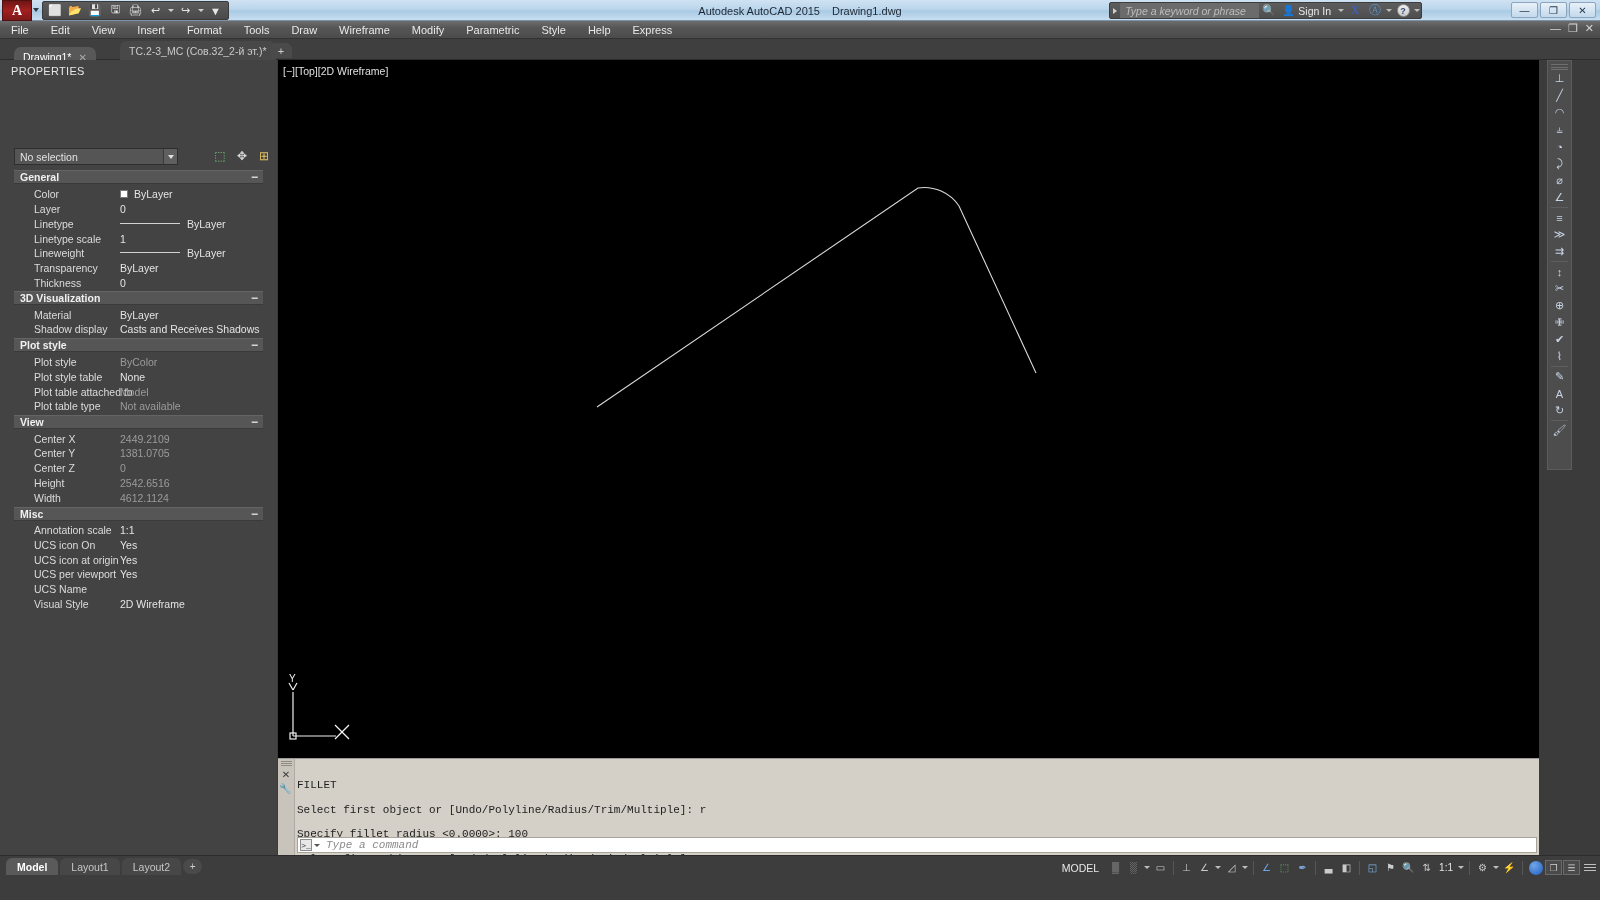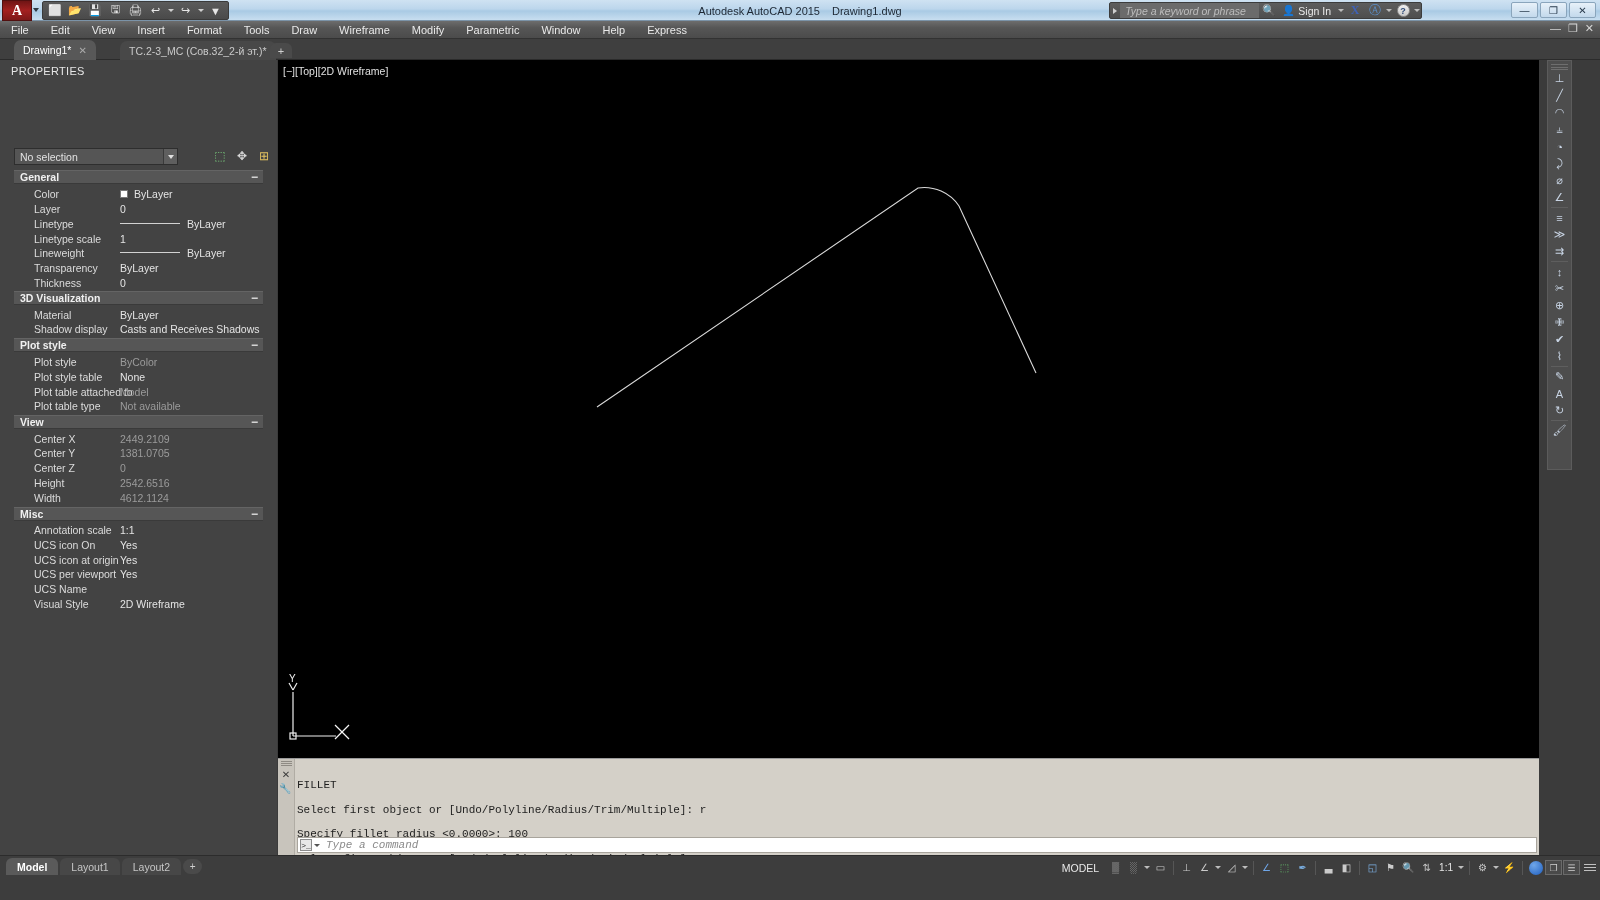--- a/index.html
+++ b/index.html
@@ -359,32 +359,32 @@
     <div class="menuitem">File</div>
     <div class="menuitem">Edit</div>
     <div class="menuitem">View</div>
     <div class="menuitem">Insert</div>
     <div class="menuitem">Format</div>
     <div class="menuitem">Tools</div>
     <div class="menuitem">Draw</div>
     <div class="menuitem">Wireframe</div>
     <div class="menuitem">Modify</div>
     <div class="menuitem">Parametric</div>
-    <div class="menuitem">Window</div>
+    <div class="menuitem">Style</div>
     <div class="menuitem">Help</div>
     <div class="menuitem">Express</div>
     <div class="win-mini">
       <span>—</span>
       <span>❐</span>
       <span>✕</span>
     </div>
   </div>
 
   <div class="filetabs">
-    <div class="ftab active" style="left:14px;">
+    <div class="ftab active" style="left:14px;margin-top:7px;">
       <span>Drawing1*</span>
       <span class="x">✕</span>
     </div>
     <div class="ftab inactive" style="left:120px;">
       <span>ТС.2-3_МС (Сов.32_2-й эт.)*</span>
     </div>
     <div class="ftab-plus" style="left:270px;">+</div>
   </div>
 
   <div class="props">

